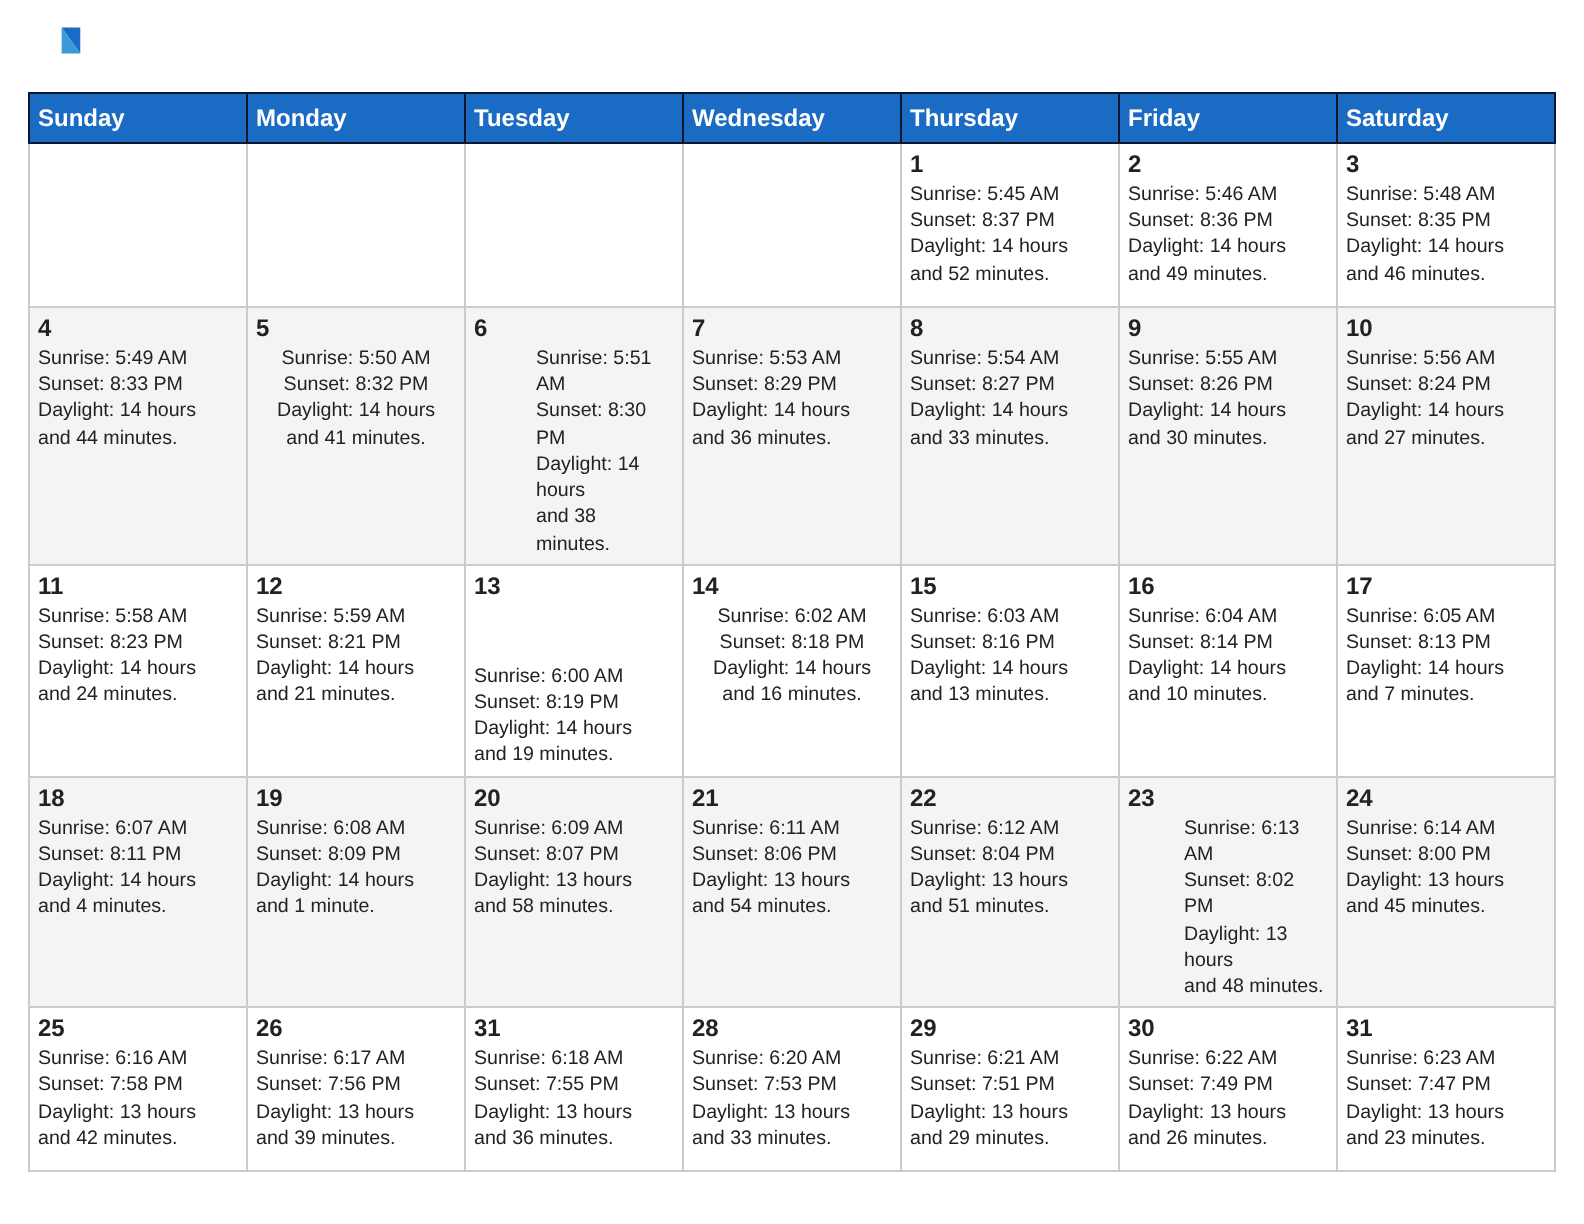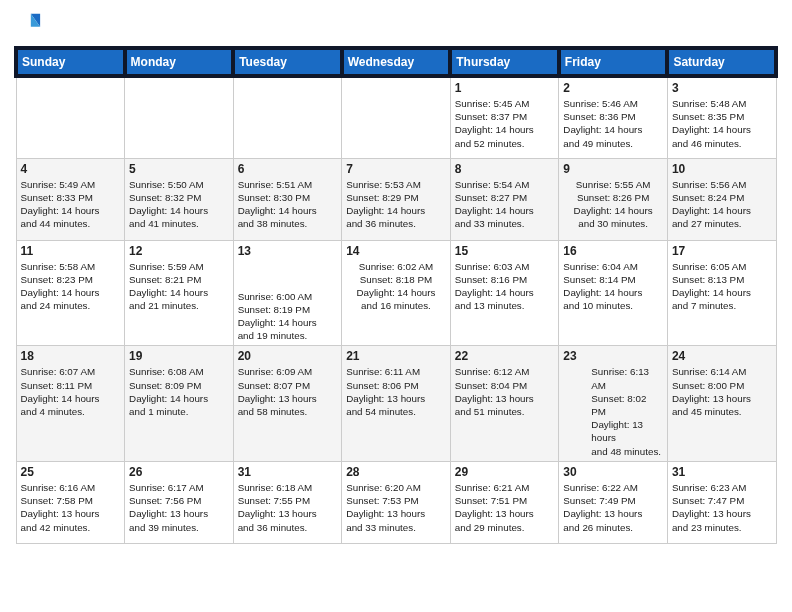--- a/index.html
+++ b/index.html
@@ -62,21 +62,21 @@
       border-collapse: collapse;
       table-layout: fixed;
     }
     thead tr th {
       background: #1a6bc4;
       color: #fff;
       font-size: 12px;
       font-weight: bold;
       padding: 5px 4px;
       text-align: left;
-      border: 4px solid #0f172a;
+      border: 1px solid #0f172a;
     }
     tbody tr td {
       vertical-align: top;
       border: 1px solid #ccc;
       padding: 3px 4px;
       font-size: 10px;
       color: #222;
       height: 82px;
       background: #fff;
     }
@@ -162,49 +162,49 @@
         <tr>
           <td>
             <span class="day-num">4</span>
             <div class="cell-text" style="white-space: pre-line;">Sunrise: 5:49 AM
 Sunset: 8:33 PM
 Daylight: 14 hours
 and 44 minutes.</div>
           </td>
           <td>
             <span class="day-num">5</span>
-            <div class="cell-text" style="white-space: pre-line;">Sunrise: 5:50 AM
+            <div class="cell-text" style="white-space: pre-line; text-align: center;">Sunrise: 5:50 AM
 Sunset: 8:32 PM
 Daylight: 14 hours
 and 41 minutes.</div>
           </td>
           <td>
             <span class="day-num">6</span>
-            <div class="cell-text" style="white-space: pre-line;">Sunrise: 5:51 AM
+            <div class="cell-text" style="white-space: pre-line; margin-left: 31px;">Sunrise: 5:51 AM
 Sunset: 8:30 PM
 Daylight: 14 hours
 and 38 minutes.</div>
           </td>
           <td>
             <span class="day-num">7</span>
             <div class="cell-text" style="white-space: pre-line;">Sunrise: 5:53 AM
 Sunset: 8:29 PM
 Daylight: 14 hours
 and 36 minutes.</div>
           </td>
           <td>
             <span class="day-num">8</span>
             <div class="cell-text" style="white-space: pre-line;">Sunrise: 5:54 AM
 Sunset: 8:27 PM
 Daylight: 14 hours
 and 33 minutes.</div>
           </td>
           <td>
             <span class="day-num">9</span>
-            <div class="cell-text" style="white-space: pre-line; text-align: center;">Sunrise: 5:55 AM
+            <div class="cell-text" style="white-space: pre-line;">Sunrise: 5:55 AM
 Sunset: 8:26 PM
 Daylight: 14 hours
 and 30 minutes.</div>
           </td>
           <td>
             <span class="day-num">10</span>
             <div class="cell-text" style="white-space: pre-line;">Sunrise: 5:56 AM
 Sunset: 8:24 PM
 Daylight: 14 hours
 and 27 minutes.</div>

